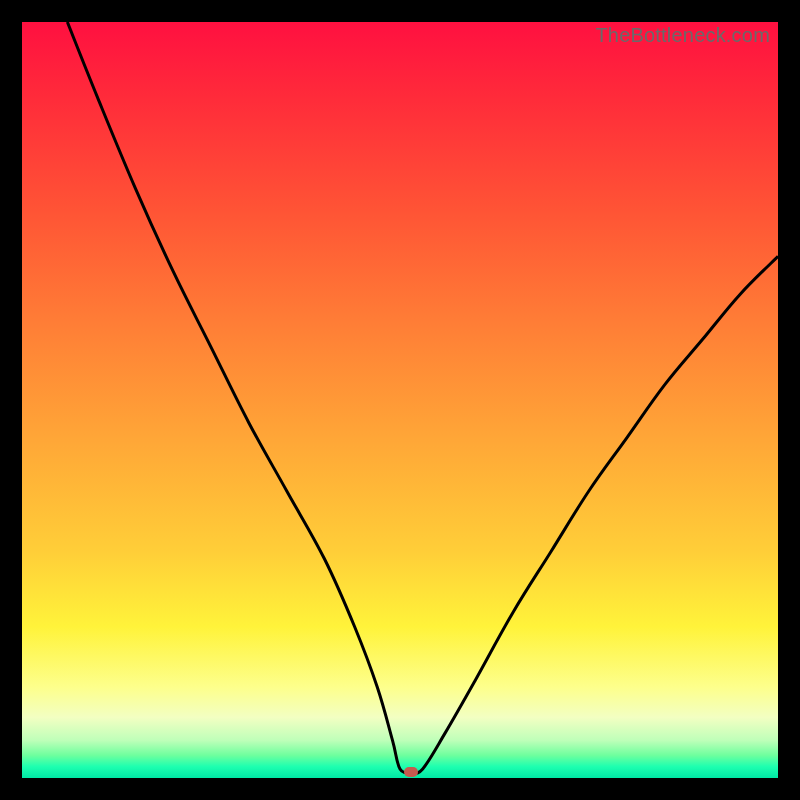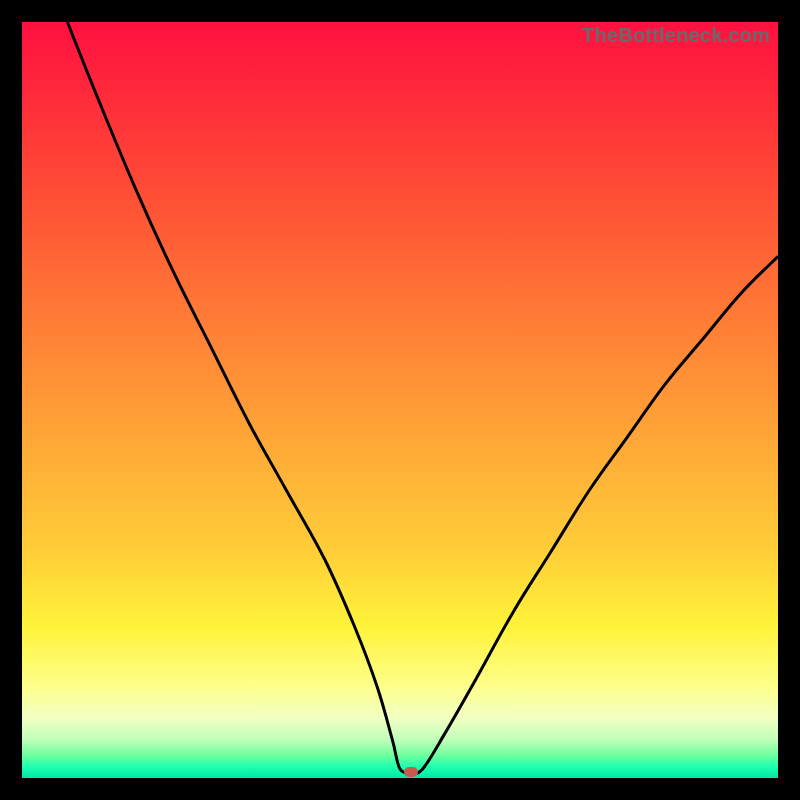--- a/index.html
+++ b/index.html
@@ -40,21 +40,21 @@
       #1dffb0 98.5%,
       #00e8a5 100%
     );
   }
   .watermark {
     position: absolute;
     top: 2px;
     right: 8px;
     color: #6a6a6a;
     font-size: 20px;
-    font-weight: 700;
+    font-weight: 400;
     letter-spacing: 0.2px;
     user-select: none;
   }
   svg.curve {
     position: absolute;
     left: 0;
     top: 0;
     width: 756px;
     height: 756px;
   }

